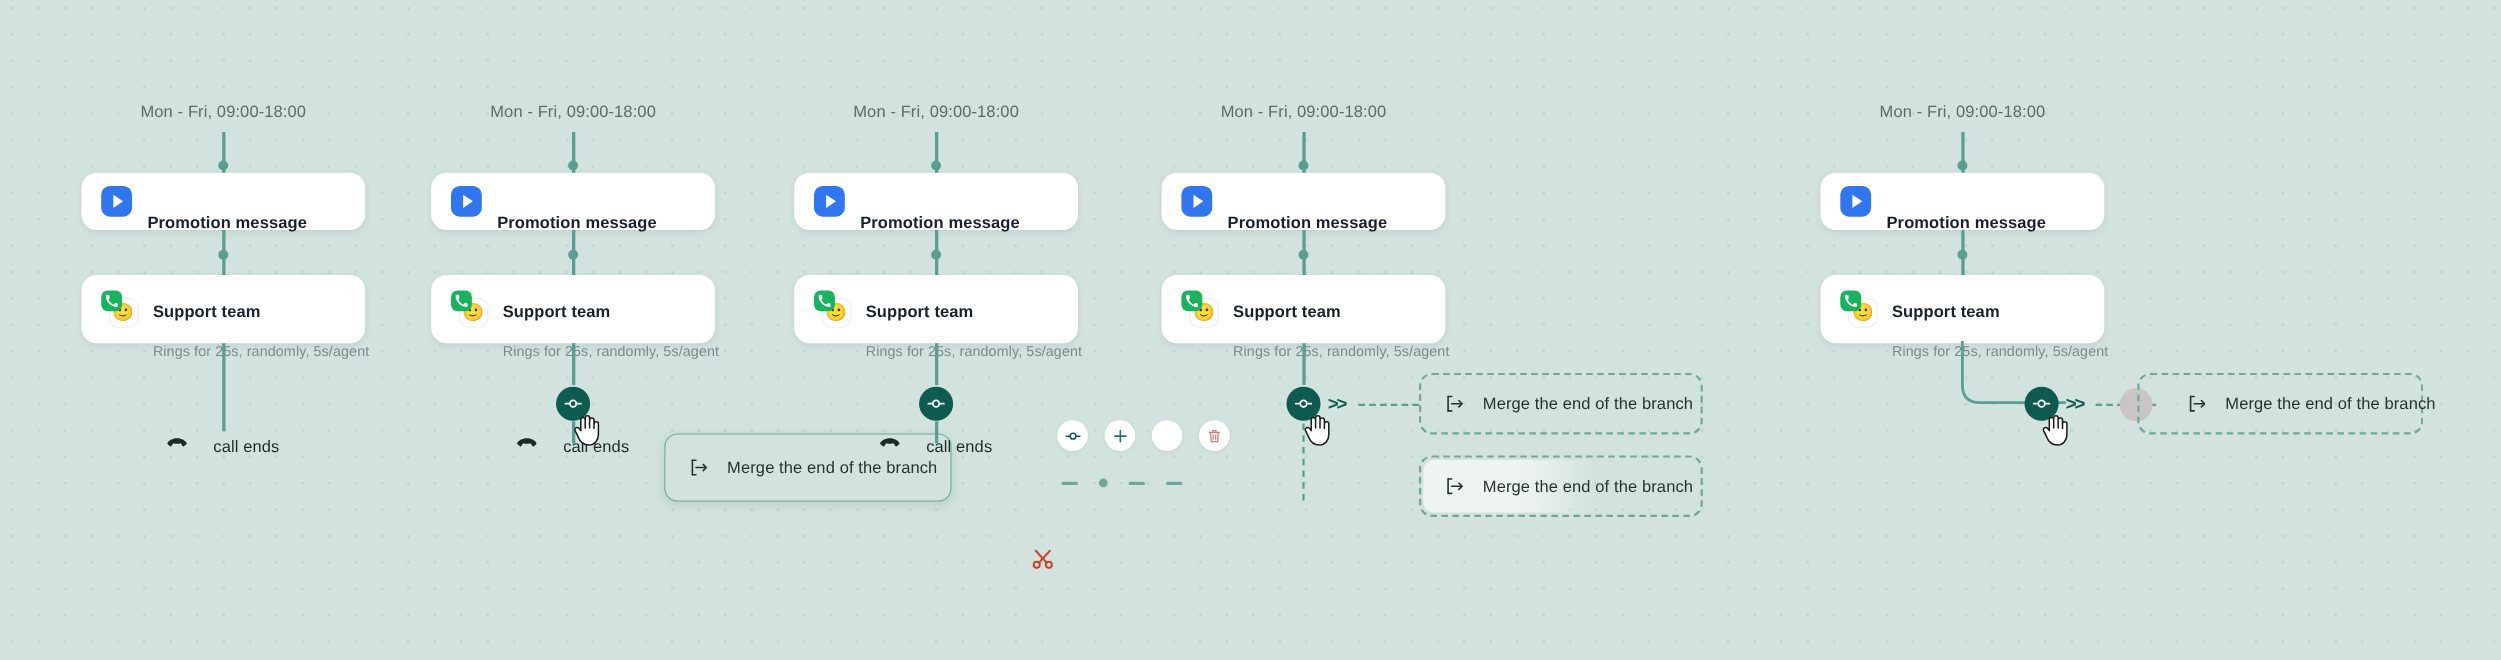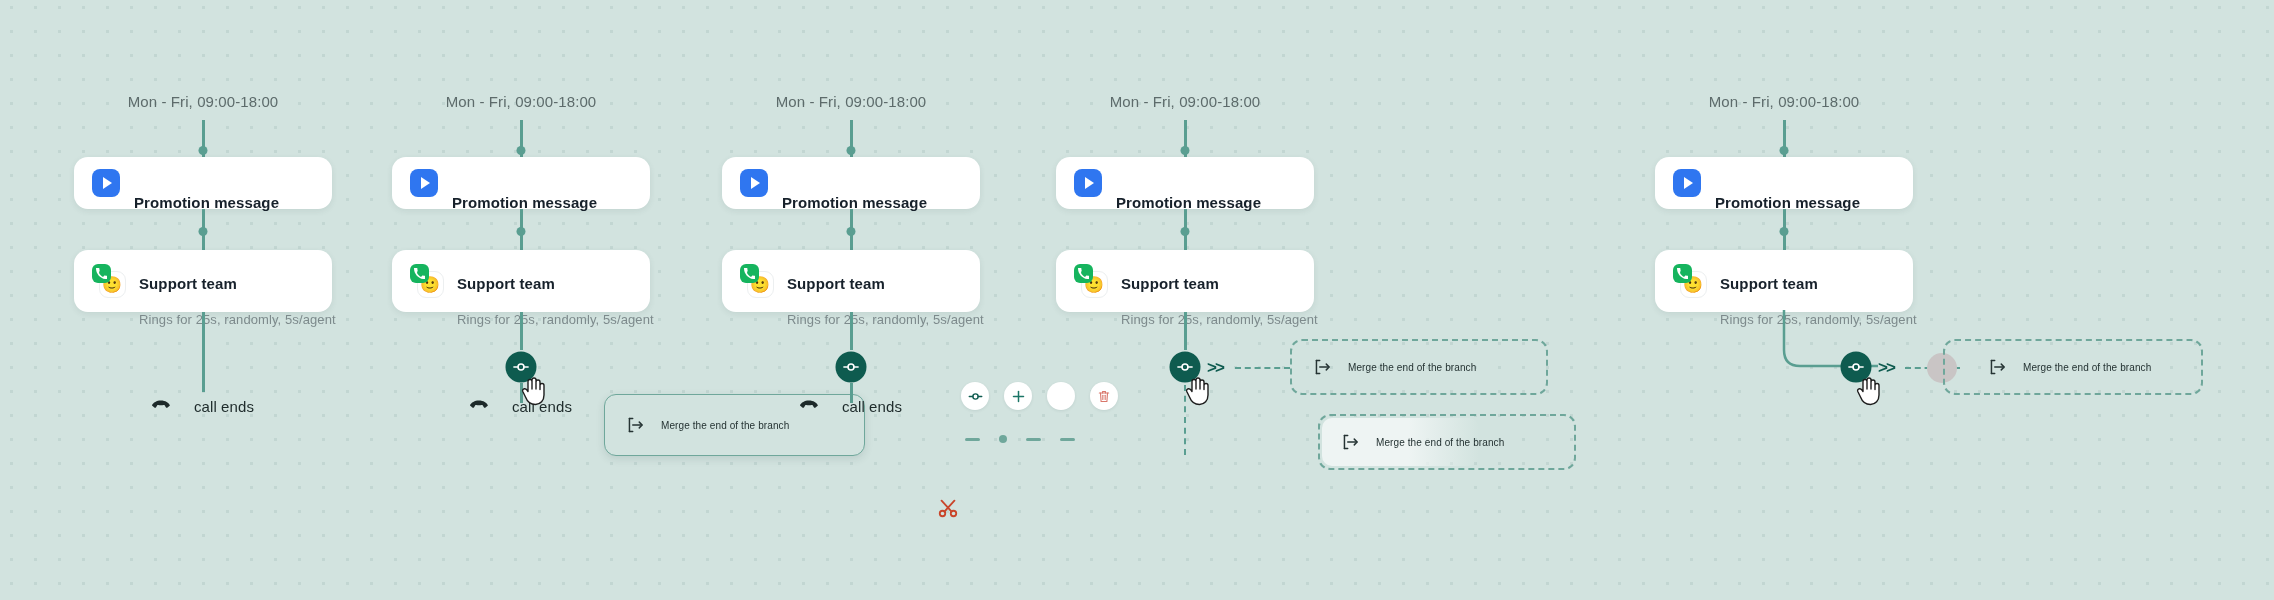--- a/index.html
+++ b/index.html
@@ -8,21 +8,20 @@
     overflow: hidden;
     font-family: "Liberation Sans", sans-serif;
   }
   #canvas {
     position: relative;
     width: 2274px; height: 600px;
     background-color: #d2e3df;
     background-image: radial-gradient(circle at 1.5px 1.5px, #c2d6d2 1.5px, transparent 1.6px);
     background-size: 24px 24px;
     background-position: 10px 6px;
-    padding-left: 28px;
   }
 
   
   .abs { position: absolute; }
 
   .col-header {
     font-size: 15px;
     color: #5d6b6b;
     letter-spacing: .1px;
     white-space: nowrap;
@@ -89,21 +88,21 @@
     font-size: 15px; color: #17212b; font-weight: 600;
     white-space: nowrap; letter-spacing: .1px; margin-top: 39px;
   }
   .card-sub {
     font-size: 13px; color: #7d8a8c; white-space: nowrap;
     margin-top: 20px; letter-spacing: .1px;
   }
 
   
   .call-ends {
-    display: flex; align-items: center; gap: 24px;
+    display: flex; align-items: flex-start; gap: 24px;
     transform: translateX(-50%);
     white-space: nowrap;
   }
   .call-ends .txt { font-size: 15px; color: #1d2a2a; letter-spacing: .1px; }
 
   
   .merge-btn {
     width: 31px; height: 31px; border-radius: 50%;
     background: #0e5b4f;
     display: flex; align-items: center; justify-content: center;
@@ -125,21 +124,21 @@
     font-family: "Liberation Sans", sans-serif;
   }
 
   
   .merge-card {
     height: 56px; border-radius: 12px;
     display: flex; align-items: center; padding: 0 22px;
     white-space: nowrap;
   }
   .merge-card .m-ico { margin-right: 16px; display:flex; flex:0 0 auto; }
-  .merge-card .m-txt { font-size: 10px; color: #253333; letter-spacing: .1px; }
+  .merge-card .m-txt { font-size: 15px; color: #253333; letter-spacing: .1px; }
 
   .merge-solid {
     background: #d2e3df;
     border: 1.6px solid #6fa79b;
     box-shadow: 0 3px 9px rgba(30,60,55,.12);
   }
   .merge-dashed {
     background: transparent;
     border: 2px dashed #6fa79b;
   }

